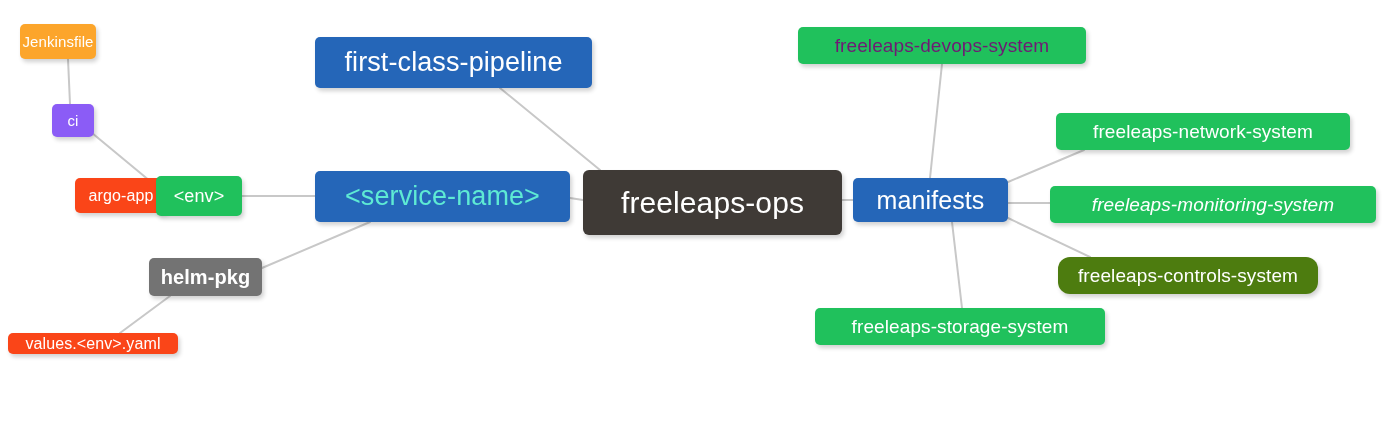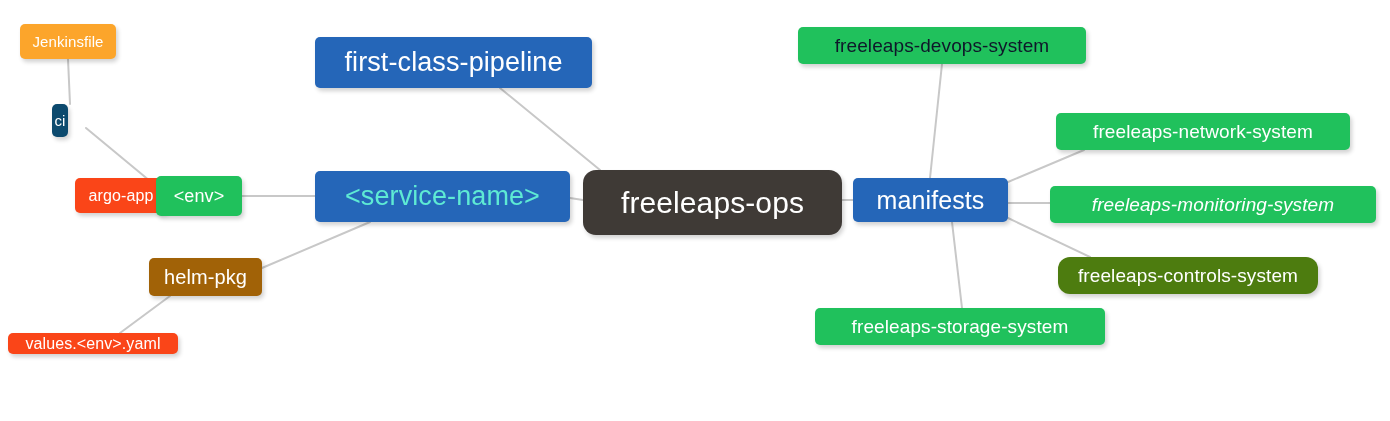--- a/index.html
+++ b/index.html
@@ -32,21 +32,21 @@
     justify-content: center;
     color: #ffffff;
     white-space: nowrap;
     border-radius: 5px;
     box-shadow: 2px 3px 4px rgba(0,0,0,0.18);
     letter-spacing: 0.1px;
     line-height: 1;
     cursor: pointer;
   }
   .node.root {
-    border-radius: 13px;
+    border-radius: 6px;
   }
 </style>
 </head>
 <body>
 
 <div id="canvas">
   <svg id="edges" viewBox="0 0 1390 421" width="1390" height="421">
       <polyline points="68,59 70,104" fill="none" stroke="#c8c8c8" stroke-width="2" stroke-linecap="round"></polyline>
       <polyline points="86,128 156,186" fill="none" stroke="#c8c8c8" stroke-width="2" stroke-linecap="round"></polyline>
       <polyline points="124,196 156,196" fill="none" stroke="#c8c8c8" stroke-width="2" stroke-linecap="round"></polyline>
@@ -56,29 +56,29 @@
       <polyline points="500,88 600,170" fill="none" stroke="#c8c8c8" stroke-width="2" stroke-linecap="round"></polyline>
       <polyline points="570,198 583,200" fill="none" stroke="#c8c8c8" stroke-width="2" stroke-linecap="round"></polyline>
       <polyline points="842,200 853,200" fill="none" stroke="#c8c8c8" stroke-width="2" stroke-linecap="round"></polyline>
       <polyline points="930,178 942,64" fill="none" stroke="#c8c8c8" stroke-width="2" stroke-linecap="round"></polyline>
       <polyline points="1008,182 1084,150" fill="none" stroke="#c8c8c8" stroke-width="2" stroke-linecap="round"></polyline>
       <polyline points="1008,203 1050,203" fill="none" stroke="#c8c8c8" stroke-width="2" stroke-linecap="round"></polyline>
       <polyline points="1008,218 1090,257" fill="none" stroke="#c8c8c8" stroke-width="2" stroke-linecap="round"></polyline>
       <polyline points="952,222 962,308" fill="none" stroke="#c8c8c8" stroke-width="2" stroke-linecap="round"></polyline>
     </svg>
   <div id="node-layer">
-      <div class="node" style="left: 20px; top: 24px; width: 96px; height: 35px; background: rgb(252, 165, 43); color: rgb(255, 255, 255); font-size: 15px;">Jenkinsfile</div>
-      <div class="node" style="left: 52px; top: 104px; width: 16px; height: 33px; background: #0c4a6e; color: rgb(255, 255, 255); font-size: 15px;">ci</div>
+      <div class="node" style="left: 20px; top: 24px; width: 76px; height: 35px; background: rgb(252, 165, 43); color: rgb(255, 255, 255); font-size: 15px;">Jenkinsfile</div>
+      <div class="node" style="left: 52px; top: 104px; width: 42px; height: 33px; background: #8b5cf6; color: rgb(255, 255, 255); font-size: 15px;">ci</div>
       <div class="node" style="left: 32px; top: 178px; width: 92px; height: 35px; background: rgb(250, 69, 24); color: rgb(255, 255, 255); font-size: 16px; margin-left: 43px;">argo-app</div>
       <div class="node" style="left: 156px; top: 176px; width: 86px; height: 40px; background: rgb(32, 193, 92); color: rgb(255, 255, 255); font-size: 18px;">&lt;env&gt;</div>
       <div class="node" style="left: 315px; top: 171px; width: 255px; height: 51px; background: rgb(37, 102, 184); color: #5eead4; font-size: 27px;">&lt;service-name&gt;</div>
       <div class="node" style="left: 315px; top: 37px; width: 277px; height: 51px; background: rgb(37, 102, 184); color: rgb(255, 255, 255); font-size: 27px;">first-class-pipeline</div>
-      <div class="node" style="left: 149px; top: 258px; width: 113px; height: 38px; background: #a16207; color: rgb(255, 255, 255); font-size: 20px;">helm-pkg</div>
+      <div class="node" style="left: 149px; top: 258px; width: 113px; height: 38px; background: #737373; color: rgb(255, 255, 255); font-size: 20px; font-weight: bold;">helm-pkg</div>
       <div class="node" style="left: 8px; top: 333px; width: 170px; height: 21px; background: rgb(250, 69, 24); color: rgb(255, 255, 255); font-size: 16px;">values.&lt;env&gt;.yaml</div>
       <div class="node root" style="left: 583px; top: 170px; width: 259px; height: 65px; background: rgb(63, 58, 54); color: rgb(255, 255, 255); font-size: 30px;">freeleaps-ops</div>
       <div class="node" style="left: 853px; top: 178px; width: 155px; height: 44px; background: rgb(37, 102, 184); color: rgb(255, 255, 255); font-size: 25px;">manifests</div>
-      <div class="node" style="left: 798px; top: 27px; width: 288px; height: 37px; background: rgb(32, 193, 92); color: #0f172a; font-size: 19px;">freeleaps-devops-system</div>
+      <div class="node" style="left: 798px; top: 27px; width: 288px; height: 37px; background: rgb(32, 193, 92); color: #701a75; font-size: 19px;">freeleaps-devops-system</div>
       <div class="node" style="left: 1056px; top: 113px; width: 294px; height: 37px; background: rgb(32, 193, 92); color: rgb(255, 255, 255); font-size: 19px;">freeleaps-network-system</div>
       <div class="node" style="left: 1050px; top: 186px; width: 326px; height: 37px; background: rgb(32, 193, 92); color: rgb(255, 255, 255); font-size: 19px; font-style: italic;">freeleaps-monitoring-system</div>
       <div class="node" style="left: 1058px; top: 257px; width: 260px; height: 37px; background: #4d7c0f; color: rgb(255, 255, 255); font-size: 19px; border-radius: 12px;">freeleaps-controls-system</div>
       <div class="node" style="left: 815px; top: 308px; width: 290px; height: 37px; background: rgb(32, 193, 92); color: rgb(255, 255, 255); font-size: 19px;">freeleaps-storage-system</div>
     </div>
 </div>
 
 </body></html>

